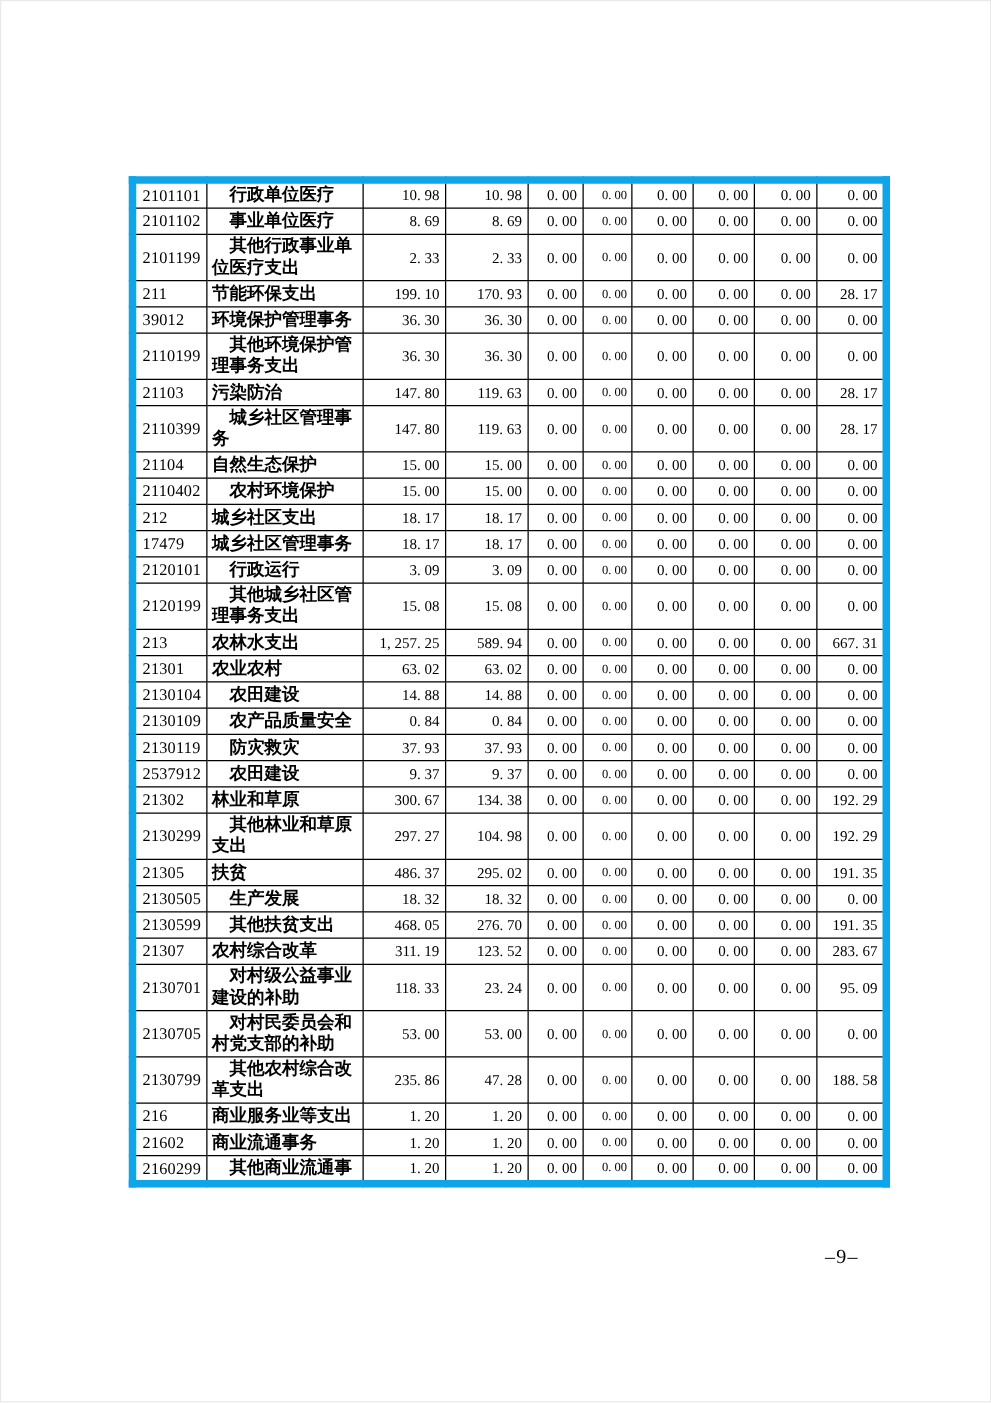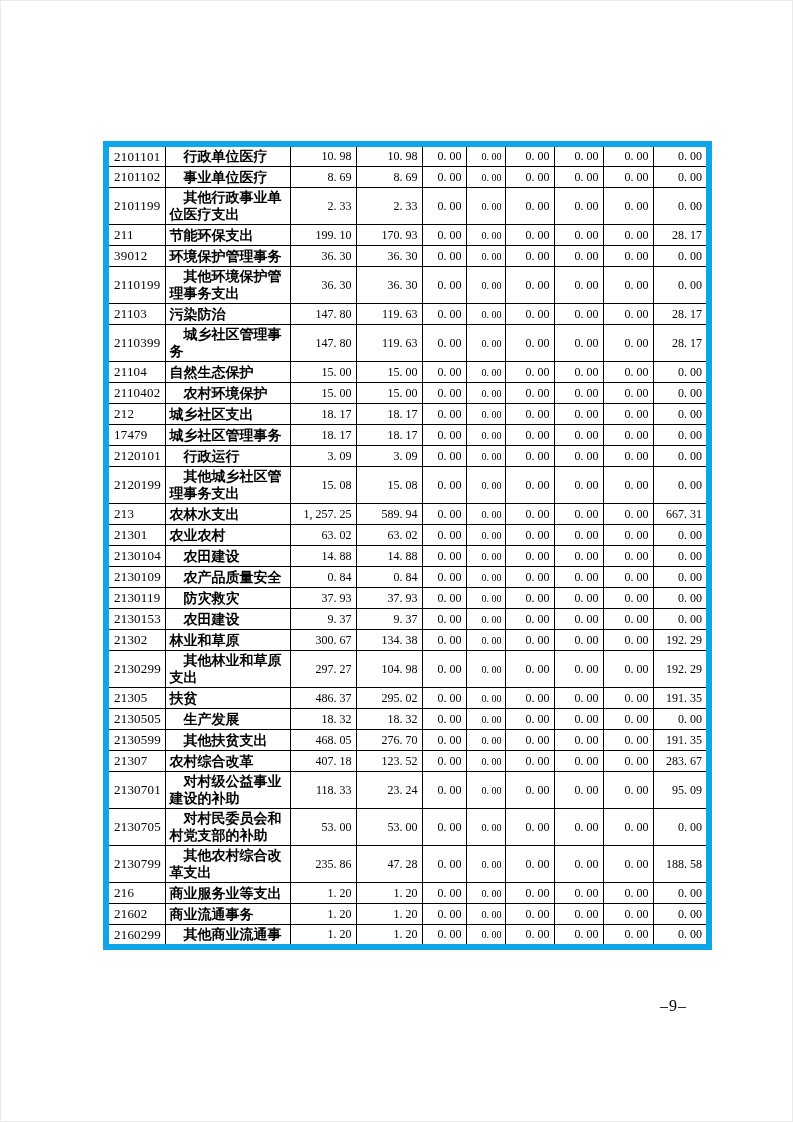--- a/index.html
+++ b/index.html
@@ -313,21 +313,21 @@
           <td class="num">37. 93</td>
           <td class="num">37. 93</td>
           <td class="num">0. 00</td>
           <td class="num small">0. 00</td>
           <td class="num">0. 00</td>
           <td class="num">0. 00</td>
           <td class="num">0. 00</td>
           <td class="num">0. 00</td>
         </tr>
         <tr>
-          <td class="code">2130153</td>
+          <td class="code">2537912</td>
           <td class="name indent">农田建设</td>
           <td class="num">9. 37</td>
           <td class="num">9. 37</td>
           <td class="num">0. 00</td>
           <td class="num small">0. 00</td>
           <td class="num">0. 00</td>
           <td class="num">0. 00</td>
           <td class="num">0. 00</td>
           <td class="num">0. 00</td>
         </tr>
@@ -387,21 +387,21 @@
           <td class="num">0. 00</td>
           <td class="num small">0. 00</td>
           <td class="num">0. 00</td>
           <td class="num">0. 00</td>
           <td class="num">0. 00</td>
           <td class="num">191. 35</td>
         </tr>
         <tr>
           <td class="code">21307</td>
           <td class="name">农村综合改革</td>
-          <td class="num">407. 18</td>
+          <td class="num">311. 19</td>
           <td class="num">123. 52</td>
           <td class="num">0. 00</td>
           <td class="num small">0. 00</td>
           <td class="num">0. 00</td>
           <td class="num">0. 00</td>
           <td class="num">0. 00</td>
           <td class="num">283. 67</td>
         </tr>
         <tr>
           <td class="code">2130701</td>

